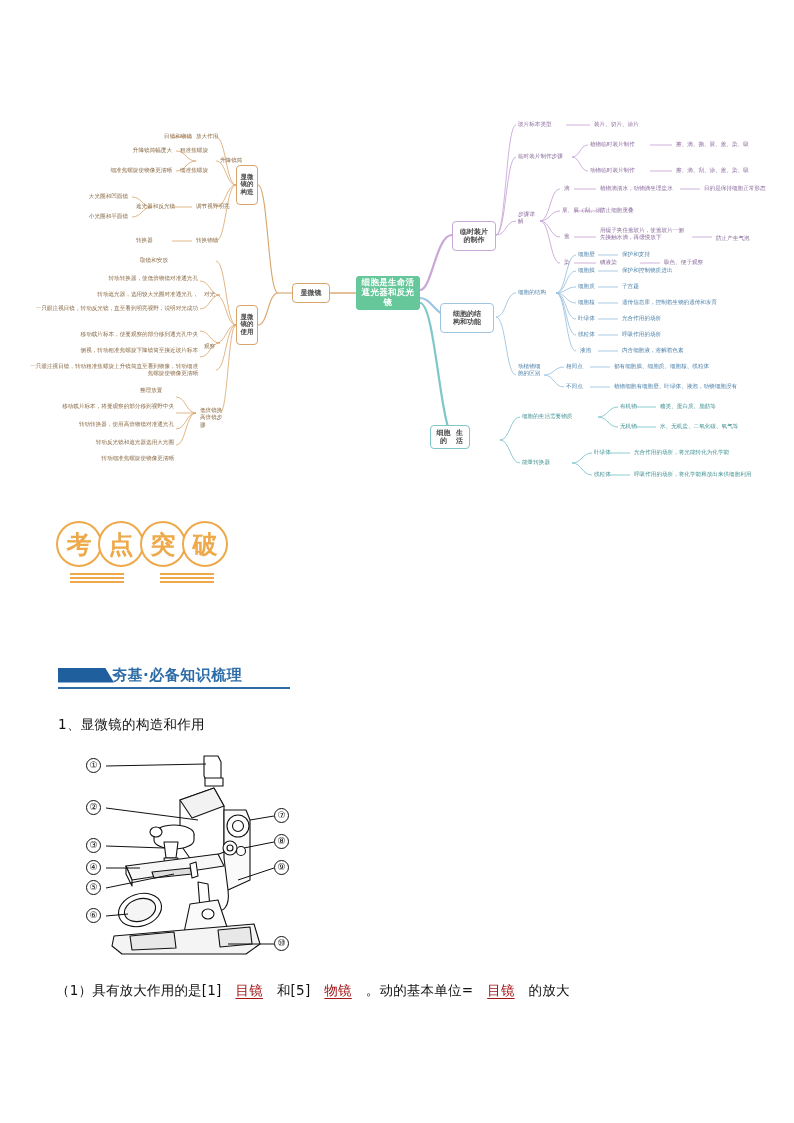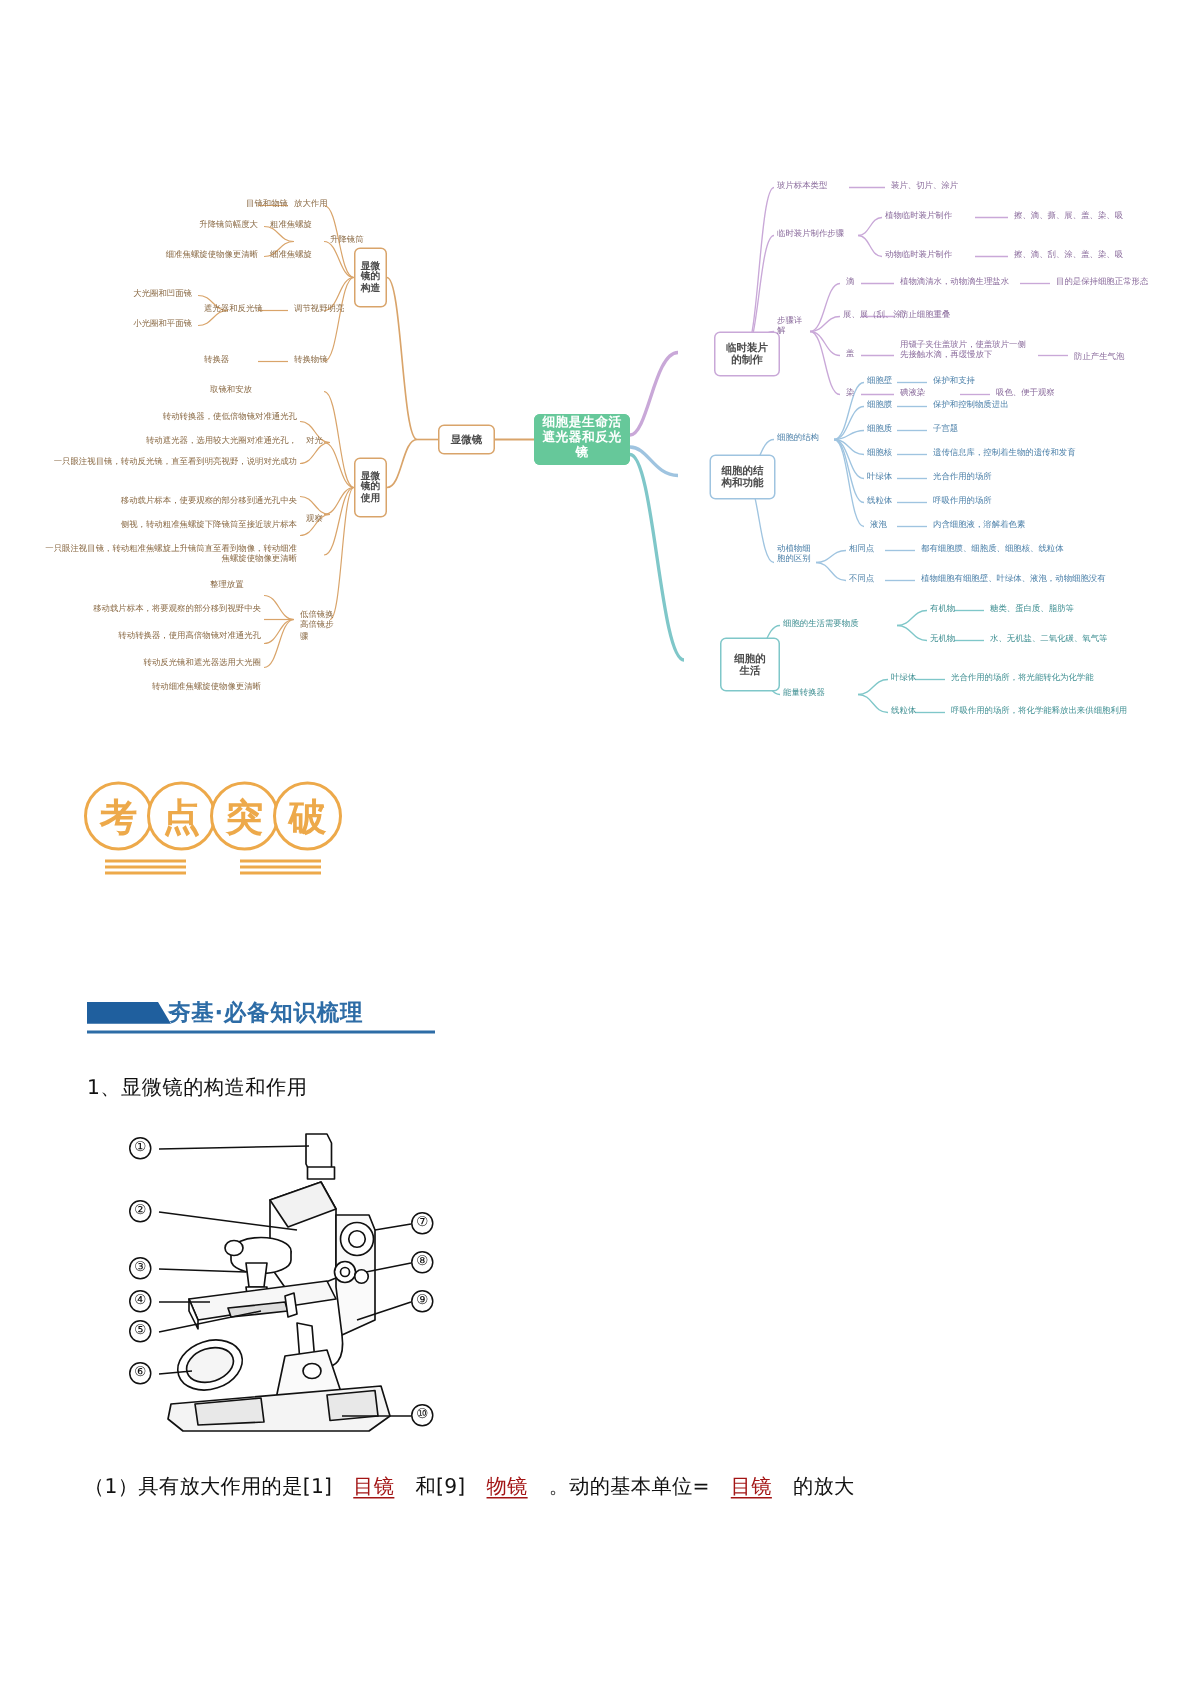--- a/index.html
+++ b/index.html
@@ -16,21 +16,21 @@
   .node{position:absolute;box-sizing:border-box;
     font-family:"DejaVu Sans","Liberation Sans",sans-serif;
     display:flex;align-items:center;justify-content:center;
     text-align:center;line-height:1.15;font-weight:bold;}
 
   .n-center{background:#66c89a;color:#fff;border-radius:4px;
     font-size:8.5px;font-weight:bold;padding:3px 4px;letter-spacing:.3px;}
   .n-box-o{background:#fff;border:1px solid #d9a46a;border-radius:4px;
     color:#4a4a4a;font-size:7px;padding:2px 3px;}
   .n-box-p{background:#fff;border:1px solid #c9a8d8;border-radius:4px;
-    color:#4a4a4a;font-size:7px;padding:2px 3px;margin-left:24px;}
+    color:#4a4a4a;font-size:7px;padding:2px 3px;}
   .n-box-b{background:#fff;border:1px solid #9fc4e0;border-radius:4px;
     color:#4a4a4a;font-size:7px;padding:2px 3px;}
   .n-box-t{background:#fff;border:1px solid #7fc7c9;border-radius:4px;
     color:#4a4a4a;font-size:7px;padding:2px 3px;}
 
   .lbl{position:absolute;font-family:"DejaVu Sans","Liberation Sans",sans-serif;
     font-size:5.6px;line-height:1.25;white-space:nowrap;}
   .lbl.o{color:#8a6a45;}
   .lbl.p{color:#8a6b9c;}
   .lbl.b{color:#4a7fa8;}
@@ -251,21 +251,21 @@
     <div class="lbl p" style="left:704px;top:90px;">目的是保持细胞正常形态</div>
     <div class="lbl p" style="left:562px;top:112px;">展、展（刮、涂）</div>
     <div class="lbl p" style="left:600px;top:112px;">防止细胞重叠</div>
     <div class="lbl p" style="left:564px;top:138px;">盖</div>
     <div class="lbl p wrap" style="left:600px;top:132px;width:88px;">用镊子夹住盖玻片，使盖玻片一侧先接触水滴，再缓慢放下</div>
     <div class="lbl p" style="left:716px;top:140px;">防止产生气泡</div>
     <div class="lbl p" style="left:564px;top:164px;">染</div>
     <div class="lbl p" style="left:600px;top:164px;">碘液染</div>
     <div class="lbl p" style="left:664px;top:164px;">吸色、便于观察</div>
 
-    <div class="node n-box-b" style="left:473px;top:208px;width:44px;height:30px;flex-direction:column;">
+    <div class="node n-box-b" style="left:440px;top:208px;width:54px;height:30px;flex-direction:column;">
       <span>细胞的结</span>
         <span>构和功能</span>
     </div>
     <div class="lbl b" style="left:518px;top:194px;">细胞的结构</div>
     <div class="lbl b" style="left:578px;top:156px;">细胞壁</div>
     <div class="lbl b" style="left:578px;top:172px;">细胞膜</div>
     <div class="lbl b" style="left:578px;top:188px;">细胞质</div>
     <div class="lbl b" style="left:578px;top:204px;">细胞核</div>
     <div class="lbl b" style="left:578px;top:220px;">叶绿体</div>
     <div class="lbl b" style="left:578px;top:236px;">线粒体</div>
@@ -276,21 +276,21 @@
     <div class="lbl b" style="left:622px;top:204px;">遗传信息库，控制着生物的遗传和发育</div>
     <div class="lbl b" style="left:622px;top:220px;">光合作用的场所</div>
     <div class="lbl b" style="left:622px;top:236px;">呼吸作用的场所</div>
     <div class="lbl b" style="left:622px;top:252px;">内含细胞液，溶解着色素</div>
     <div class="lbl b" style="left:518px;top:268px;width:24px;white-space:normal;line-height:1.3;">动植物细胞的区别</div>
     <div class="lbl b" style="left:566px;top:268px;">相同点</div>
     <div class="lbl b" style="left:566px;top:288px;">不同点</div>
     <div class="lbl b" style="left:614px;top:268px;">都有细胞膜、细胞质、细胞核、线粒体</div>
     <div class="lbl b" style="left:614px;top:288px;">植物细胞有细胞壁、叶绿体、液泡，动物细胞没有</div>
 
-    <div class="node n-box-t" style="left:480px;top:330px;width:40px;height:36px;flex-direction:column;">
+    <div class="node n-box-t" style="left:430px;top:330px;width:40px;height:24px;flex-direction:row;">
       <span>细胞的</span>
         <span>生活</span>
     </div>
     <div class="lbl t" style="left:522px;top:318px;">细胞的生活需要物质</div>
     <div class="lbl t" style="left:620px;top:308px;">有机物</div>
     <div class="lbl t" style="left:620px;top:328px;">无机物</div>
     <div class="lbl t" style="left:660px;top:308px;">糖类、蛋白质、脂肪等</div>
     <div class="lbl t" style="left:660px;top:328px;">水、无机盐、二氧化碳、氧气等</div>
     <div class="lbl t" style="left:522px;top:364px;">能量转换器</div>
     <div class="lbl t" style="left:594px;top:354px;">叶绿体</div>
@@ -385,16 +385,16 @@
     <div class="callout" style="left:8px;top:112px;">④</div>
     <div class="callout" style="left:8px;top:132px;">⑤</div>
     <div class="callout" style="left:8px;top:160px;">⑥</div>
     <div class="callout" style="left:196px;top:60px;">⑦</div>
     <div class="callout" style="left:196px;top:86px;">⑧</div>
     <div class="callout" style="left:196px;top:112px;">⑨</div>
     <div class="callout" style="left:196px;top:188px;">⑩</div>
   </div>
 
   <div class="qline">
-    <span>（1）具有放大作用的是[1]</span><span class="blank">目镜</span><span>和[9]</span><span class="blank">物镜</span><span>。动的基本单位=</span><span class="blank">目镜</span><span>的放大</span>
+    <span>（1）具有放大作用的是[1]</span><span class="blank">目镜</span><span>和[5]</span><span class="blank">物镜</span><span>。动的基本单位=</span><span class="blank">目镜</span><span>的放大</span>
   </div>
 
 </div>
 
 </body></html>

